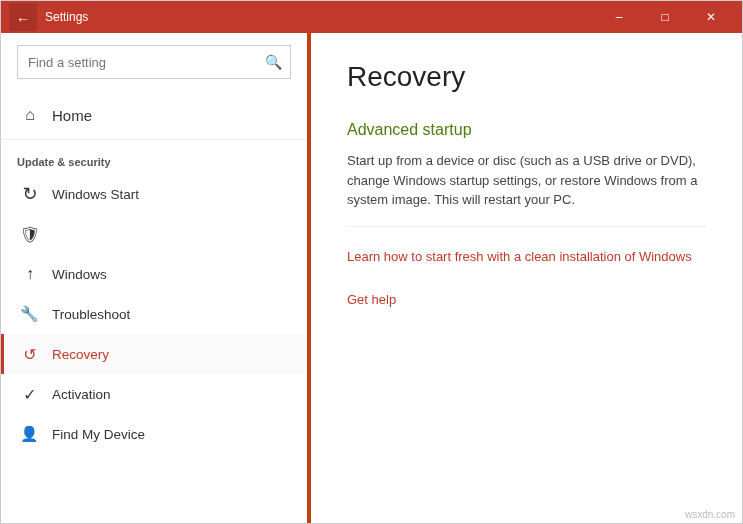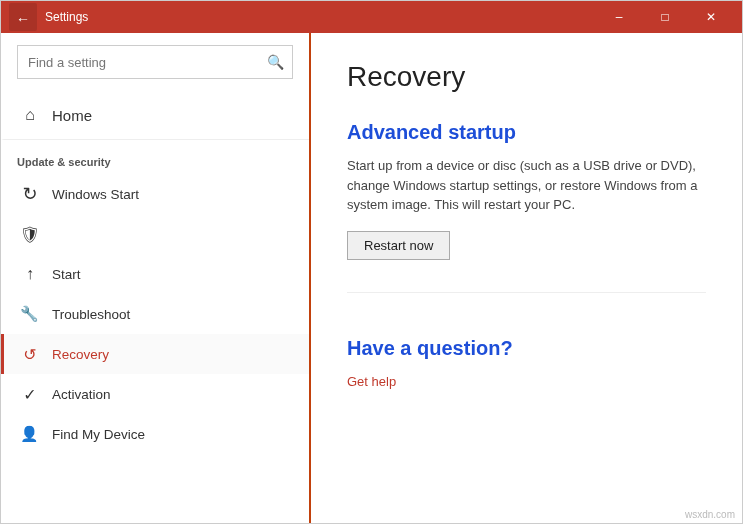--- a/index.html
+++ b/index.html
@@ -69,21 +69,21 @@
     .main {
       display: flex;
       flex: 1;
       overflow: hidden;
     }
 
     
     .sidebar {
       width: 310px;
       background: #fff;
-      border-right: 2px solid #c2410c;
+      border-right: 4px solid #c2410c;
       flex-shrink: 0;
       overflow-y: auto;
       padding-bottom: 16px;
     }
 
     .search-box {
       margin: 12px 16px;
       position: relative;
     }
     .search-input {
@@ -161,23 +161,23 @@
     }
 
     .page-title {
       font-size: 28px;
       font-weight: 300;
       color: #222;
       margin-bottom: 28px;
     }
 
     .section-title {
-      font-size: 20px;
-      font-weight: 700;
-      color: #1d4ed8;
+      font-size: 16px;
+      font-weight: 400;
+      color: #4d7c0f;
       margin-bottom: 12px;
     }
 
     .section-desc {
       font-size: 13px;
       color: #444;
       line-height: 1.5;
       margin-bottom: 16px;
       max-width: 380px;
     }
@@ -249,21 +249,21 @@
 
       <div class="nav-item">
         <span class="nav-icon" style="font-size:18px;">↻</span>
         <span>Windows Start</span>
       </div>
       <div class="nav-item">
         <span class="nav-icon" style="font-size:16px;">🛡</span>
       </div>
       <div class="nav-item">
         <span class="nav-icon" style="font-size:16px; font-weight:bold;">↑</span>
-        <span>Start</span>
+        <span>Windows</span>
       </div>
       <div class="nav-item">
         <span class="nav-icon" style="font-size:15px;">🔧</span>
         <span>Troubleshoot</span>
       </div>
       <div class="nav-item active">
         <span class="nav-icon" style="font-size:16px; color:#c0392b;">↺</span>
         <span style="color:#c0392b;">Recovery</span>
       </div>
       <div class="nav-item">
@@ -275,28 +275,27 @@
         <span>Find My Device</span>
       </div>
     </div>
 
     <div class="content">
       <h1 class="page-title">Recovery</h1>
 
       
       <h2 class="section-title">Advanced startup</h2>
       <p class="section-desc">Start up from a device or disc (such as a USB drive or DVD), change Windows startup settings, or restore Windows from a system image. This will restart your PC.</p>
-      <button class="btn-restart">Restart now</button>
 
       <hr class="divider">
 
       
+      <a class="link-text" href="#">Learn how to start fresh with a clean installation of Windows</a>
 
       <div style="height:24px;"></div>
 
       
-      <h2 class="section-title">Have a question?</h2>
       <a class="link-text" href="#">Get help</a>
     </div>
   </div>
 </div>
 
 <span class="watermark">wsxdn.com</span>
 
 </body></html>

